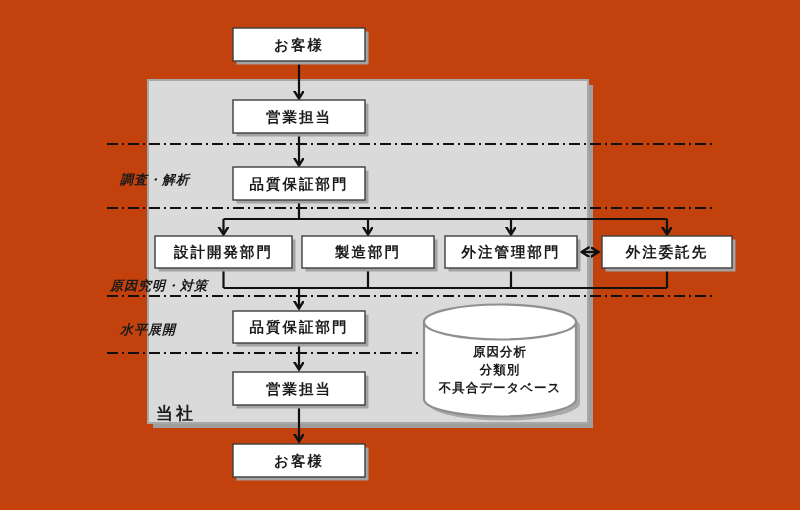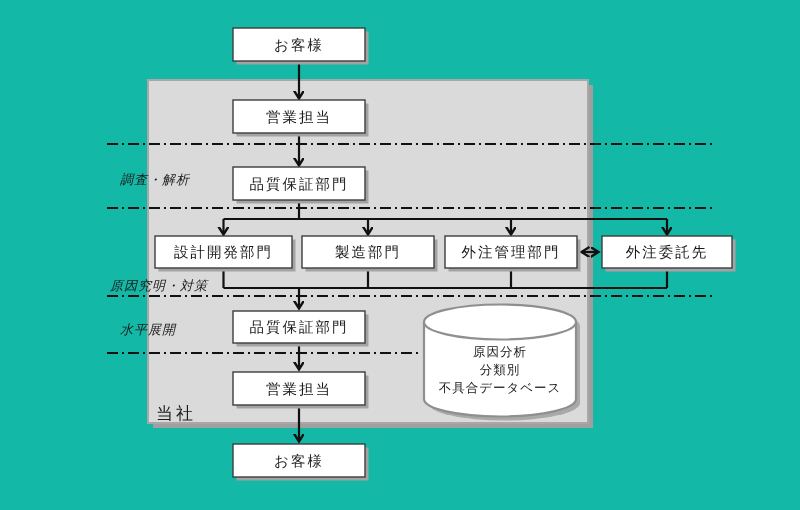--- a/index.html
+++ b/index.html
@@ -4,22 +4,23 @@
 <style>
   html, body {
     margin: 0;
     padding: 0;
     background: #ffffff;
   }
   .canvas {
     position: relative;
     width: 800px;
     height: 510px;
-    background: #14b8a6;
+    background: #c2410c;
     font-family: "Liberation Serif", "DejaVu Serif", serif;
+    font-weight: bold;
   }
   svg text {
     font-family: "Liberation Serif", "DejaVu Serif", serif;
     fill: #1a1a1a;
   }
   .node-label {
     font-size: 14.5px;
     letter-spacing: 2px;
   }
   .phase-label {

